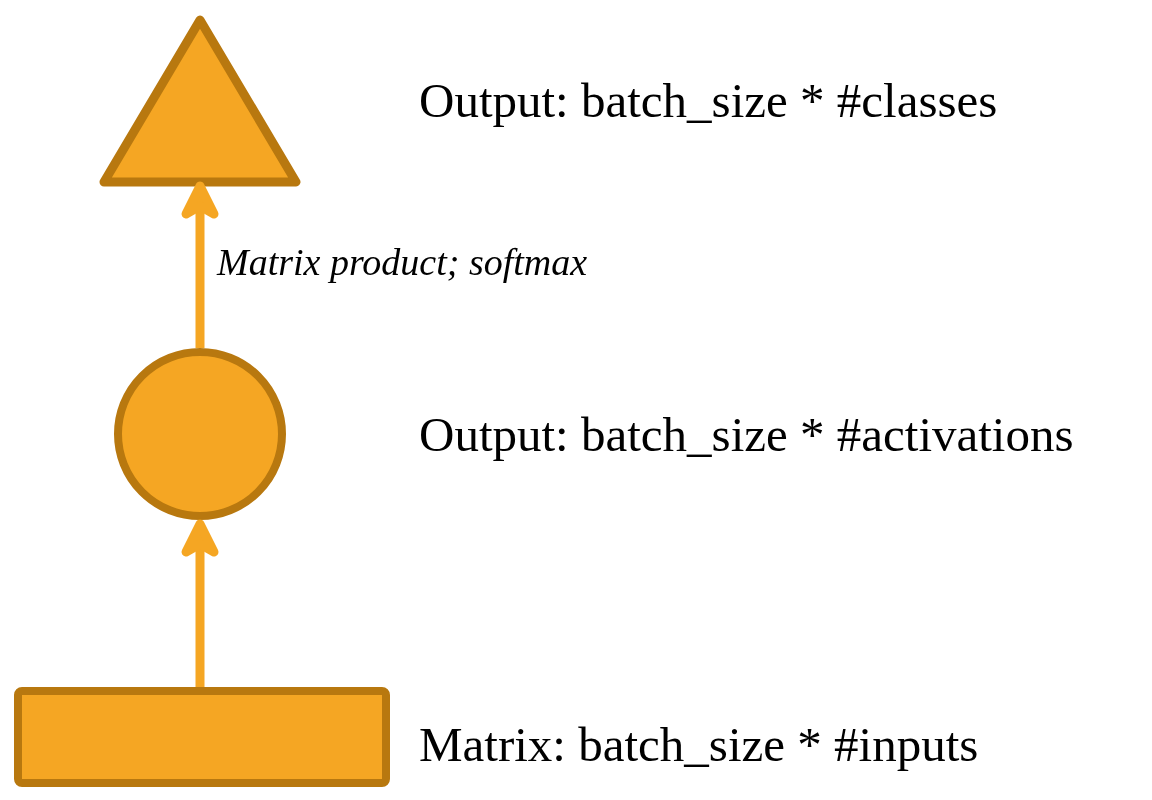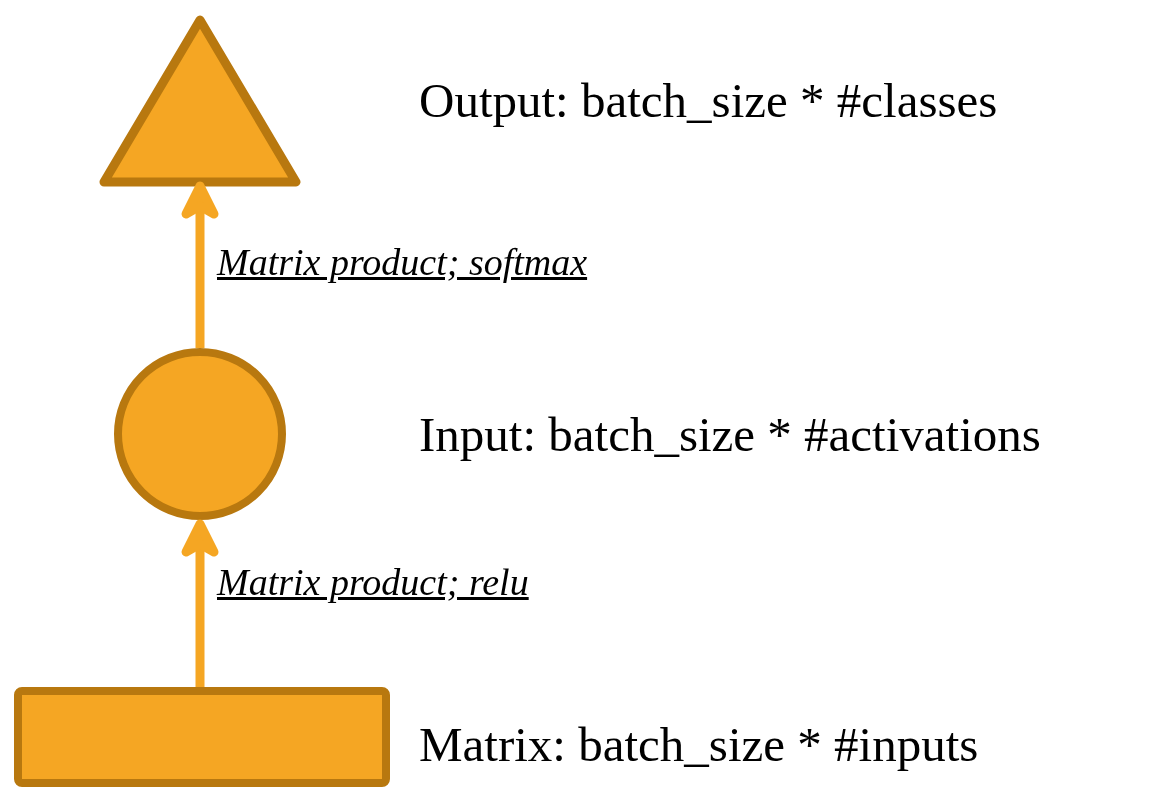--- a/index.html
+++ b/index.html
@@ -30,21 +30,20 @@
     line-height: 1;
   }
   .layer-label {
     font-size: 49px;
     font-weight: 400;
   }
   .edge-label {
     font-size: 38px;
     font-style: italic;
     font-weight: 400;
-    text-decoration: underline;
   }
   #label-output   { left: 419px; top: 76px; }
   #label-hidden   { left: 419px; top: 410px; }
   #label-input    { left: 419px; top: 720px; }
   #label-softmax  { left: 217px; top: 243px; }
   #label-relu     { left: 217px; top: 563px; }
 </style>
 </head>
 <body>
 
@@ -66,19 +65,18 @@
       <path d="M200,524 L214,552 L200,544 L186,552 Z" fill="#F5A623" stroke="#F5A623" stroke-width="9" stroke-linejoin="round" stroke-linecap="round"></path>
     </g>
 
     <rect x="18" y="691" width="368" height="92" rx="4" ry="4" fill="#F5A623" stroke="#B8780F" stroke-width="8"></rect>
   </svg>
 
   <div class="label layer-label" id="label-output">Output: batch_size * #classes</div>
 
   <div class="label edge-label" id="label-softmax">Matrix product; softmax</div>
 
-  <div class="label layer-label" id="label-hidden">Input: batch_size * #activations</div>
+  <div class="label layer-label" id="label-hidden">Output: batch_size * #activations</div>
 
-  <div class="label edge-label" id="label-relu">Matrix product; relu</div>
 
   <div class="label layer-label" id="label-input">Matrix: batch_size * #inputs</div>
 
 </div>
 
 </body></html>

